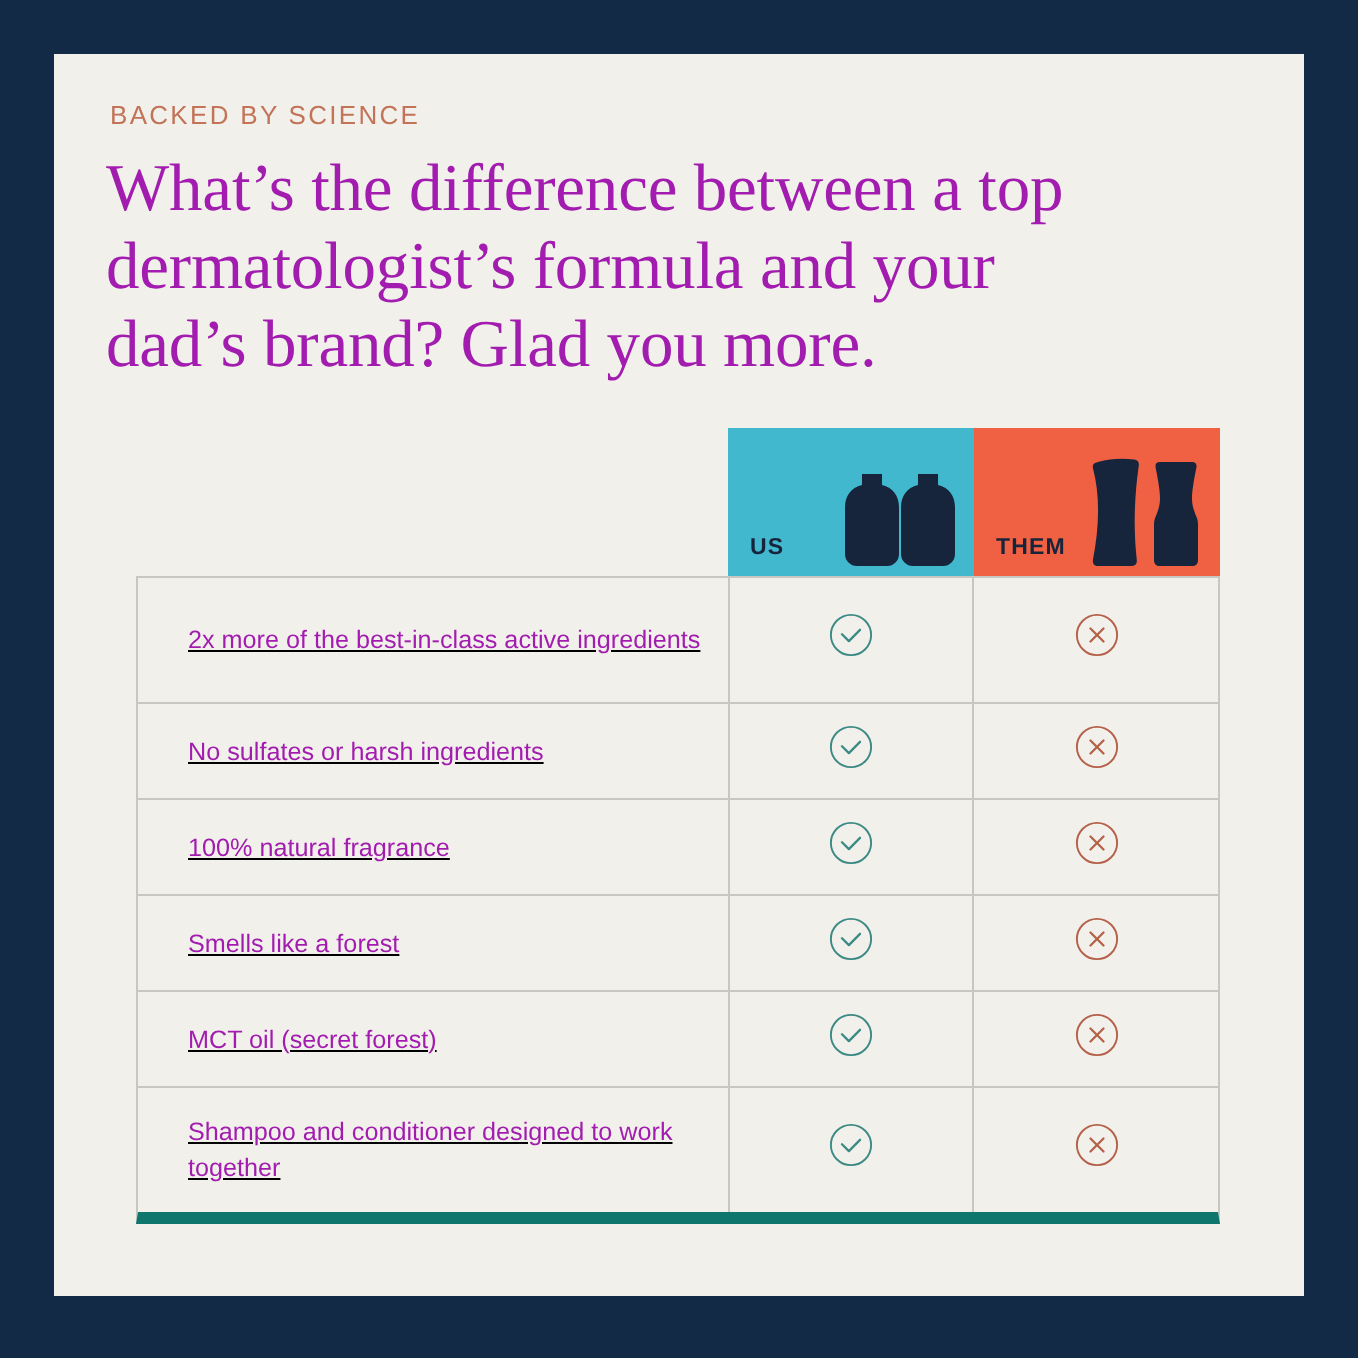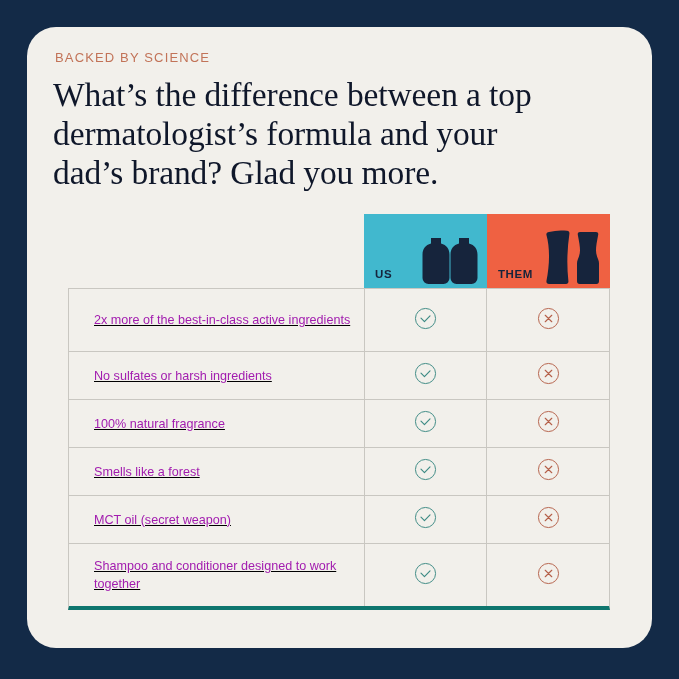--- a/index.html
+++ b/index.html
@@ -14,40 +14,39 @@
     overflow: hidden;
   }
   #frame {
     position: absolute;
     left: 27px;
     top: 27px;
     width: 625px;
     height: 621px;
     background: #f2f0eb;
     box-sizing: border-box;
-    border-radius: 29px;
   }
   #eyebrow {
     position: absolute;
     left: 28px;
     top: 23px;
     font-size: 13px;
     letter-spacing: 1.15px;
     color: #c27358;
     font-weight: 400;
   }
   #headline {
     position: absolute;
     left: 26px;
     top: 48px;
     width: 560px;
     font-family: "Liberation Serif", "DejaVu Serif", serif;
     font-size: 33.5px;
     line-height: 39px;
-    color: #0f172a;
+    color: #a21caf;
     font-weight: 400;
     letter-spacing: -0.1px;
   }
   #headline div { white-space: nowrap; }
 
   
   #table {
     position: absolute;
     left: 41px;
     top: 187px;
@@ -85,21 +84,21 @@
     bottom: 0px;
   }
 
   .row {
     display: flex;
     border: 1px solid #c9c7c1;
     border-bottom: none;
     box-sizing: border-box;
     background: #f2f0eb;
   }
-  .row:last-child { border-bottom: 4px solid #0f766e; }
+  .row:last-child { border-bottom: 6px solid #0f766e; }
   .cell-label {
     width: 296px;
     box-sizing: border-box;
     padding: 0 12px 0 25px;
     display: flex;
     align-items: center;
     font-size: 12.6px;
     line-height: 18px;
     color: #a21caf;
     min-height: 47px;
@@ -232,21 +231,21 @@
         <span>
           <svg width="23" height="23" viewBox="0 0 24 24">
               <circle cx="12" cy="12" r="10.5" fill="none" stroke="#b5614a" stroke-width="1"></circle>
               <path d="M8.6 8.6l6.8 6.8M15.4 8.6l-6.8 6.8" fill="none" stroke="#b5614a" stroke-width="1.2" stroke-linecap="round"></path>
             </svg>
         </span>
       </div>
     </div>
 
     <div class="row r5">
-      <div class="cell-label">MCT oil (secret weapon)</div>
+      <div class="cell-label">MCT oil (secret forest)</div>
       <div class="cell-mark">
         <span>
           <svg width="23" height="23" viewBox="0 0 24 24">
               <circle cx="12" cy="12" r="10.5" fill="none" stroke="#3d8a84" stroke-width="1"></circle>
               <path d="M7.3 11.6l3.6 3.6 5.8-5.9" fill="none" stroke="#3d8a84" stroke-width="1.2" stroke-linecap="round" stroke-linejoin="round"></path>
             </svg>
         </span>
       </div>
       <div class="cell-mark">
         <span>

